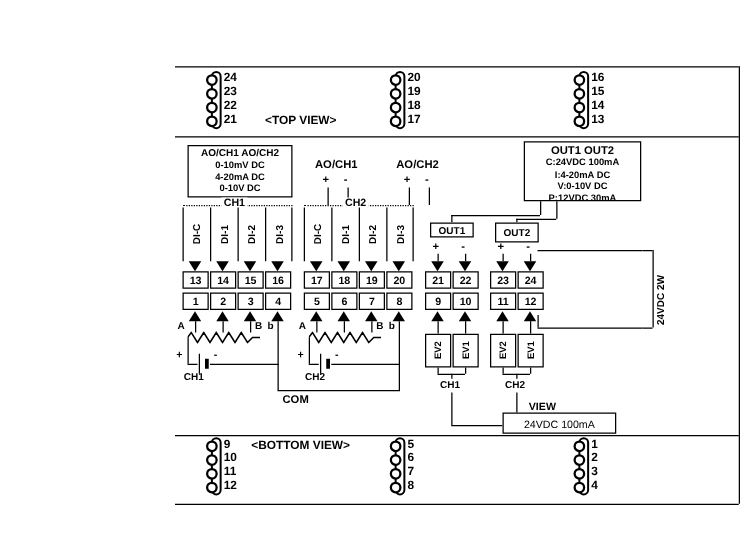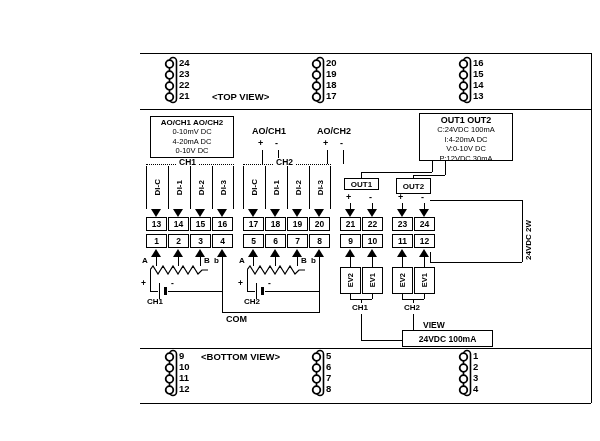--- a/index.html
+++ b/index.html
@@ -12,29 +12,29 @@
   .t{position:absolute;font-weight:700;white-space:nowrap;line-height:1}
   .box{position:absolute;border:1.3px solid #000;background:#fff;text-align:center}
   .term{position:absolute;width:21px;height:14px;border:1.8px solid #000;background:#fff;font-size:8.5px;font-weight:700;display:flex;align-items:center;justify-content:center}
   .cell{position:absolute;width:22px;height:43px;border-left:1.4px solid #000;display:flex;align-items:center;justify-content:center}
   .cr{border-right:1.4px solid #000}
   .vt{writing-mode:vertical-rl;transform:rotate(180deg);font-weight:700}
   .td{position:absolute;width:0;height:0;border-left:5px solid transparent;border-right:5px solid transparent;border-top:8px solid #000}
   .tu{position:absolute;width:0;height:0;border-left:5px solid transparent;border-right:5px solid transparent;border-bottom:8px solid #000}
   .evb{position:absolute;width:21px;height:27px;border:1.4px solid #000;display:flex;align-items:center;justify-content:center;background:#fff}
   .lblbox{position:absolute;border:1.2px solid #000;font-size:8px;font-weight:700;display:flex;align-items:center;justify-content:center;background:#fff}
-  .evt{position:absolute;border:1.6px solid #000;display:flex;align-items:center;justify-content:center;font-weight:700;font-size:8.5px;background:#fff}
+  .evt{position:absolute;border:1.6px solid #000;display:flex;align-items:center;justify-content:center;font-weight:400;font-size:8.5px;background:#fff}
   .pin{font-size:9.5px;font-weight:700;line-height:11px}
   .pins{position:absolute}
   .sq{display:inline-block;width:9px;height:9px;background:#000;margin-right:3px;vertical-align:-1px}
   .hdr{position:absolute;left:8px;top:8px;font-size:11.5px;font-weight:700;letter-spacing:1.5px}
   .ftr{position:absolute;left:6px;top:406px;font-size:17px;font-family:"DejaVu Serif",serif;letter-spacing:1px}
   .infoT{font-size:8px;font-weight:700;margin-top:1px}
   .infoT2{font-size:9px;font-weight:700;margin-top:1px}
-  .infoL{font-size:7.5px;font-weight:400;line-height:9.5px}
+  .infoL{font-size:7.5px;font-weight:700;line-height:9.5px}
   .bgw{background:#fff;padding:0 2px}
 </style>
 </head>
 <body>
 
 <div class="stage">
 
 
   <i class="h" style="left:140px;top:53px;width:451px"></i>
   <i class="h" style="left:140px;top:109px;width:451px"></i>

